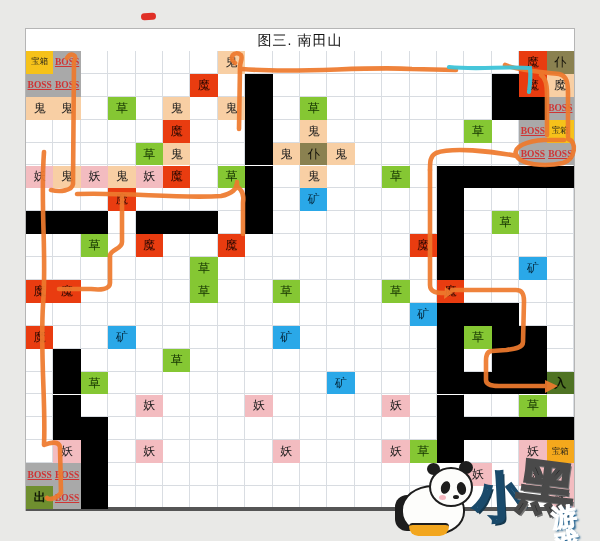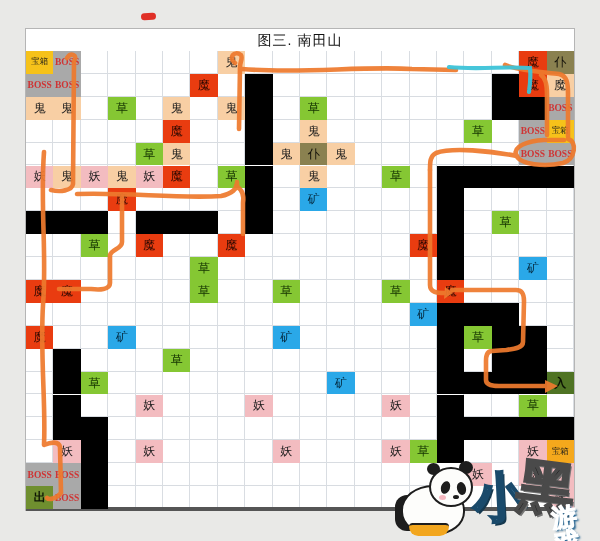--- a/index.html
+++ b/index.html
@@ -14,21 +14,21 @@
          repeating-linear-gradient(to right,transparent 0px,transparent 26.4px,#d9dde2 26.4px,#d9dde2 27.4px),
          repeating-linear-gradient(to bottom,transparent 0px,transparent 21.9px,#d8dce1 21.9px,#d8dce1 22.9px);}
   #bottom-edge{position:absolute;left:0;top:456px;width:548px;height:3.5px;background:#555;}
   .cell{position:absolute;width:27.4px;height:22.9px;display:flex;align-items:center;
        justify-content:center;font-size:12px;color:#1b1b1b;box-sizing:border-box;}
   .cell.small{font-size:8.5px;letter-spacing:0;}
   .wall{background:#000;}
   .chest{background:var(--chest);}
   .chest2{background:var(--chest2);}
   .boss{background:var(--boss);color:var(--bossText);
-        font-family:"Liberation Serif","DejaVu Serif",serif;font-weight:bold;font-size:9.5px;}
+        font-family:"Liberation Serif","DejaVu Serif",serif;font-weight:bold;font-size:9.5px;text-decoration:underline;}
   .ghost{background:var(--ghost);}
   .demon{background:var(--demon);}
   .devil{background:var(--devil);color:#2b0800;}
   .grass{background:var(--grass);color:#143300;}
   .ore{background:var(--ore);color:#03263a;}
   .servant{background:var(--servant);color:#14120a;}
   .exit{background:var(--exit);color:#0c1403;font-weight:bold;}
   .entrance{background:var(--entrance);color:#0a1202;font-weight:bold;}
   #route-svg{position:absolute;left:0;top:0;width:600px;height:541px;pointer-events:none;}
   .redmark{position:absolute;background:var(--redmark);}

